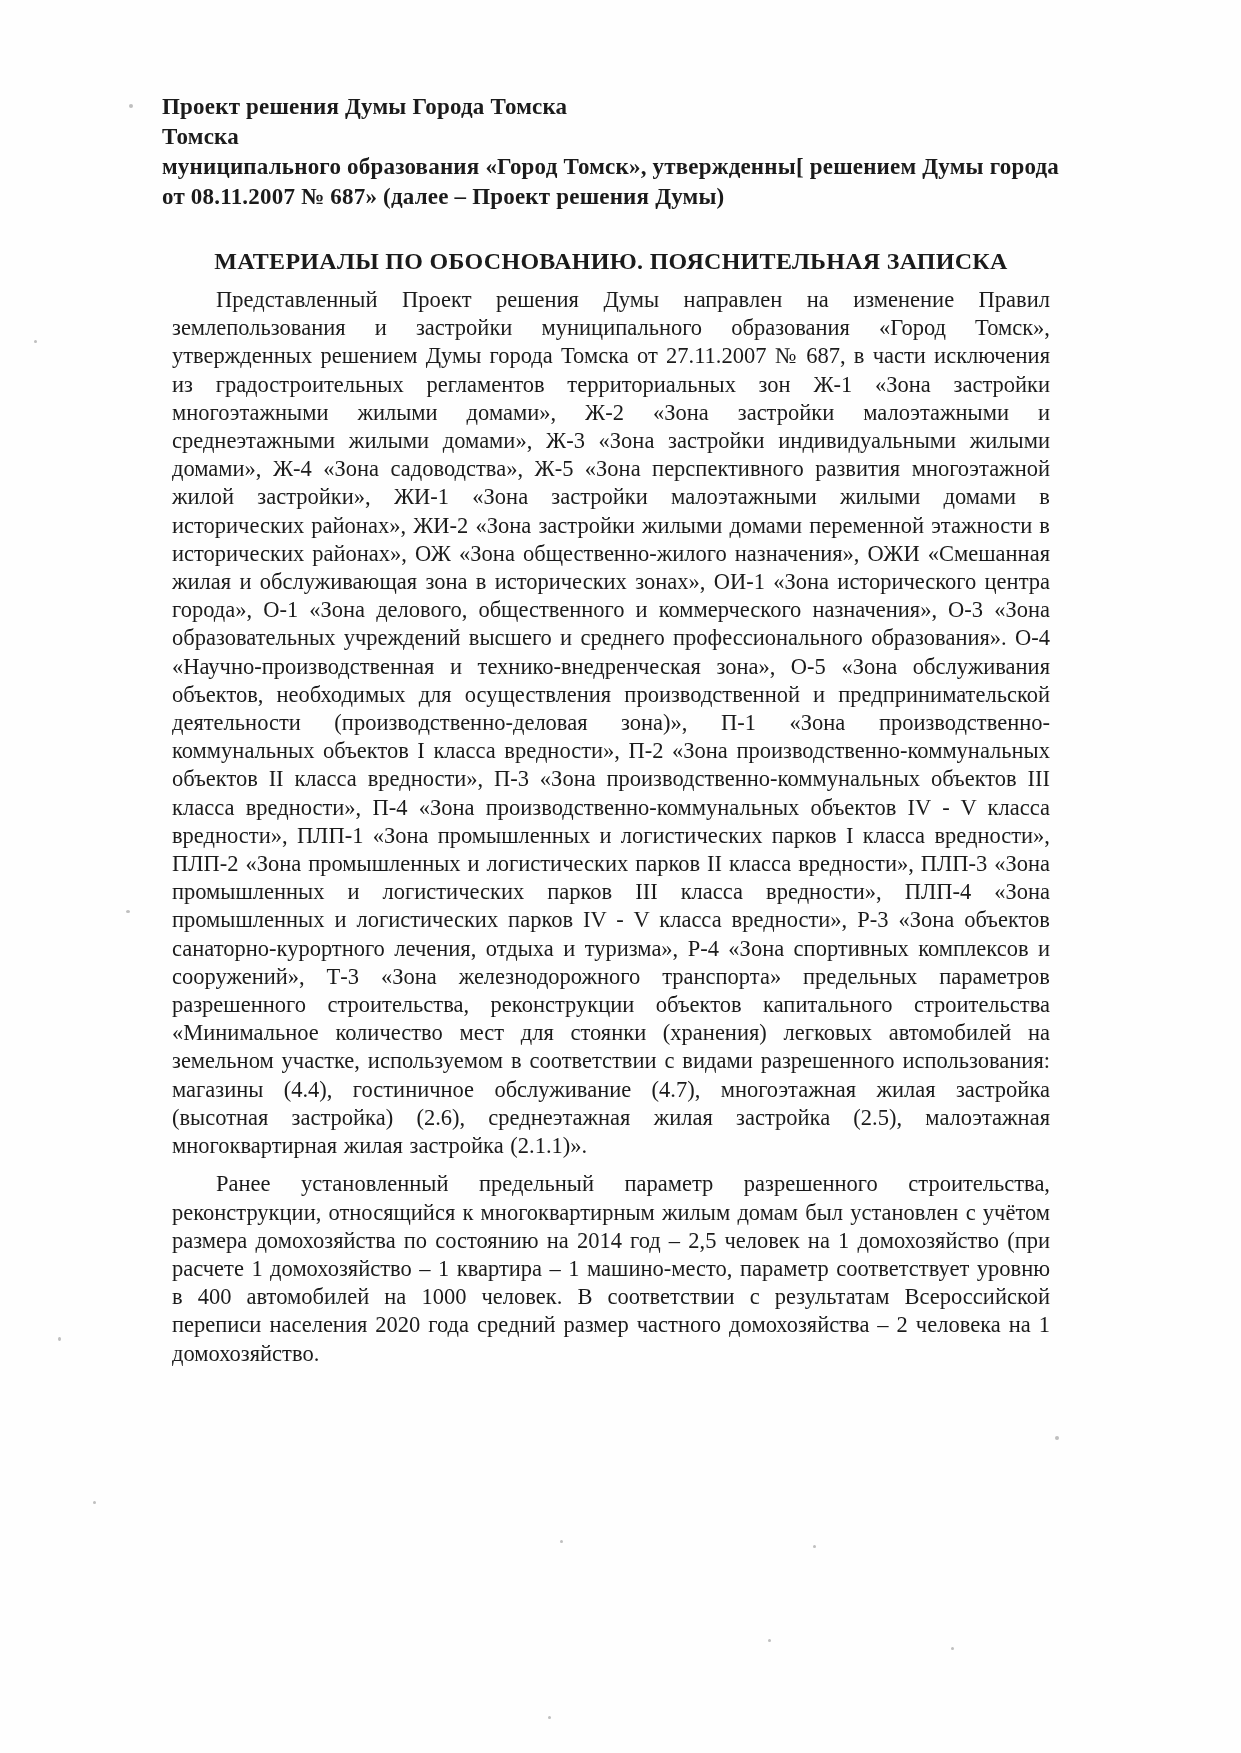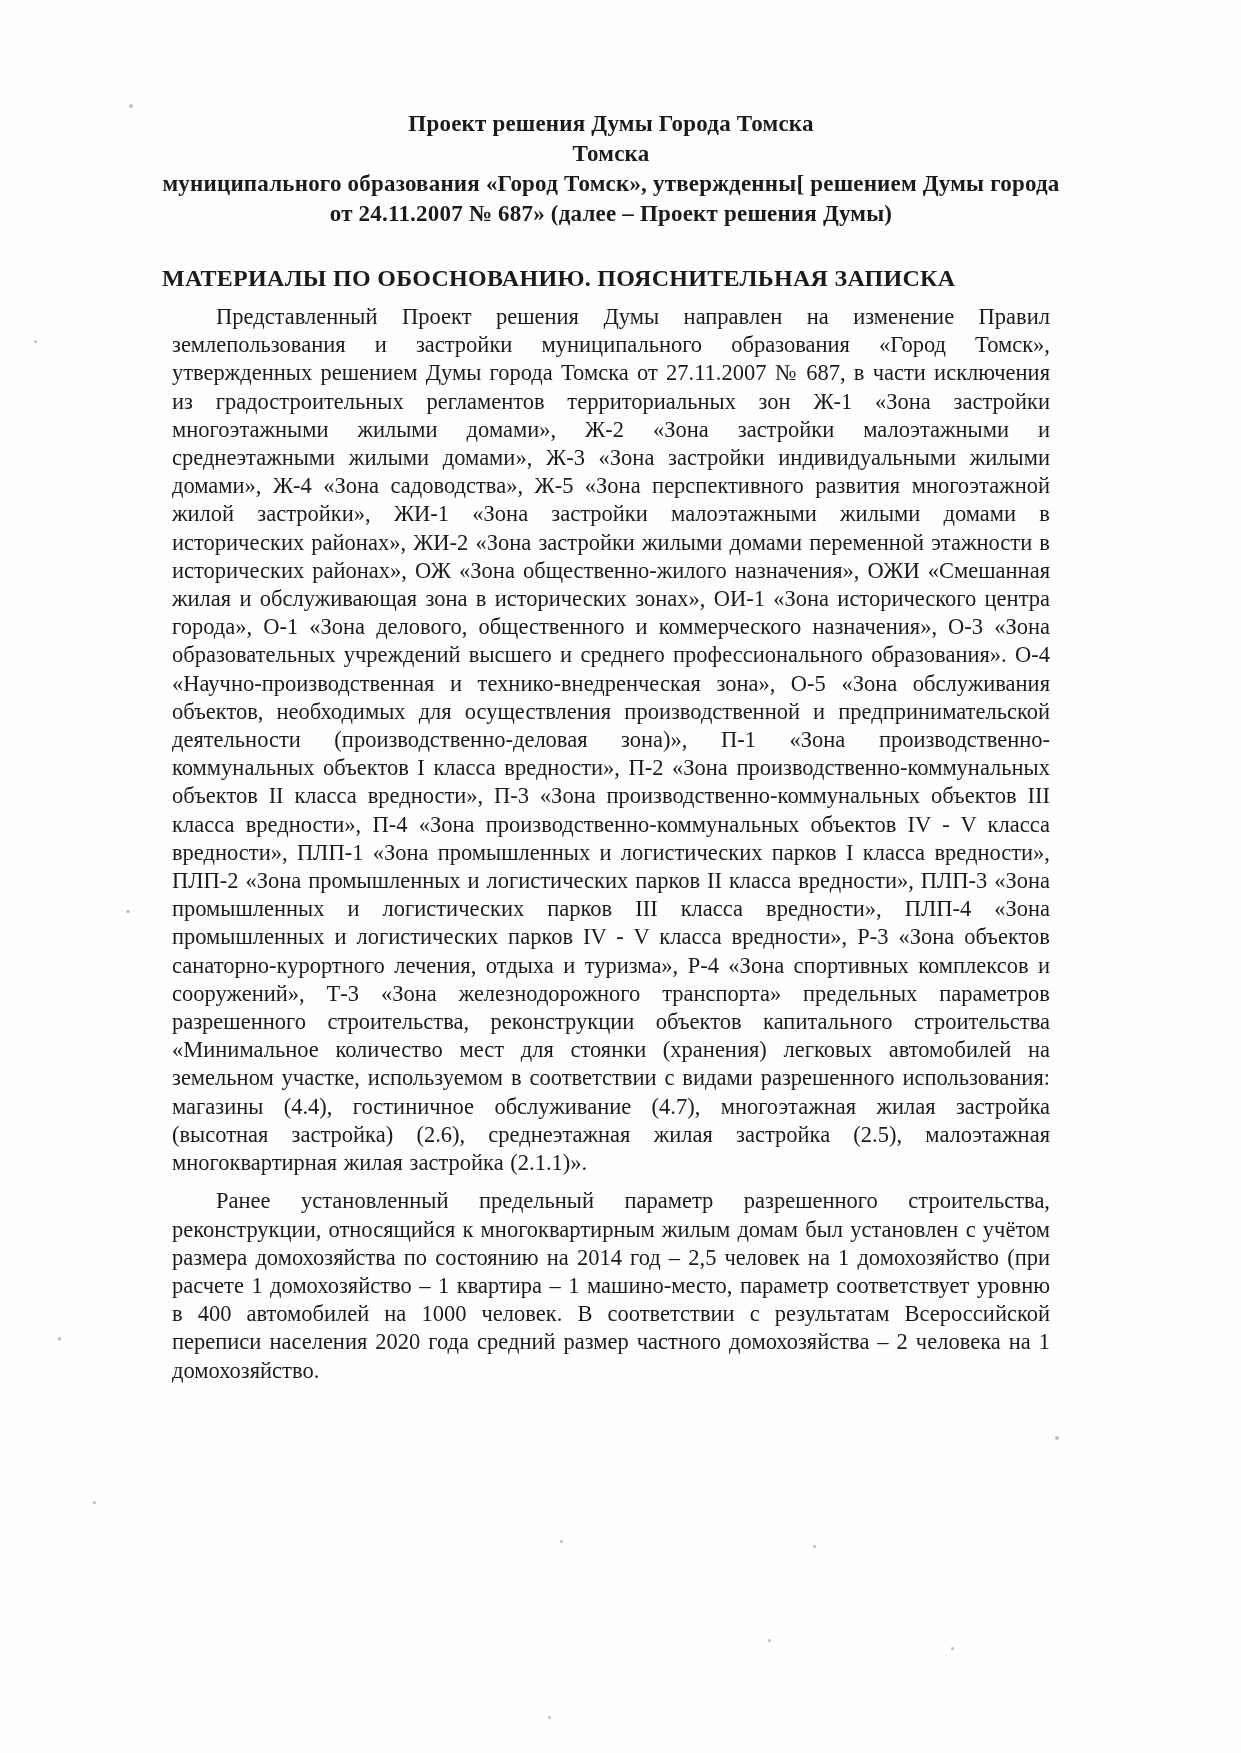--- a/index.html
+++ b/index.html
@@ -19,29 +19,29 @@
     padding: 92px 181px 40px 162px;
   }
   
   .speck {
     position: absolute;
     background: #8a8a8a;
     border-radius: 50%;
     opacity: 0.55;
   }
   .doc-title {
-    text-align: center;
+    text-align: left;
     font-weight: bold;
     font-size: 23px;
     line-height: 30px;
     letter-spacing: 0.2px;
-    margin-top: 17px;
   }
   .main-heading {
     margin: 34px 0 0 0;
+    text-align: center;
     font-weight: bold;
     font-size: 24px;
     line-height: 30px;
     letter-spacing: 0.3px;
   }
   .section-heading {
     margin: 32px 0 0 0;
     font-weight: bold;
     font-size: 23px;
     line-height: 29px;
@@ -77,21 +77,21 @@
   <span class="speck" style="left:560px; top:1540px; width:3px; height:3px;"></span>
   <span class="speck" style="left:813px; top:1545px; width:3px; height:3px;"></span>
   <span class="speck" style="left:768px; top:1639px; width:3px; height:3px;"></span>
   <span class="speck" style="left:951px; top:1647px; width:3px; height:3px;"></span>
   <span class="speck" style="left:548px; top:1716px; width:3px; height:3px;"></span>
 
   <header class="doc-title">
     <div>Проект решения Думы Города Томска</div>
     <div>Томска</div>
     <div>муниципального образования «Город Томск», утвержденны[ решением Думы города</div>
-    <div>от 24.11.2007 № 687» (далее – Проект решения Думы)</div>
+    <div>от 08.11.2007 № 687» (далее – Проект решения Думы)</div>
   </header>
 
   <div class="main-heading">МАТЕРИАЛЫ ПО ОБОСНОВАНИЮ. ПОЯСНИТЕЛЬНАЯ ЗАПИСКА</div>
 
   <p class="body-par">Представленный Проект решения Думы направлен на изменение Правил землепользования и застройки муниципального образования «Город Томск», утвержденных решением Думы города Томска от 27.11.2007 № 687, в части исключения из градостроительных регламентов территориальных зон Ж-1 «Зона застройки многоэтажными жилыми домами», Ж-2 «Зона застройки малоэтажными и среднеэтажными жилыми домами», Ж-3 «Зона застройки индивидуальными жилыми домами», Ж-4 «Зона садоводства», Ж-5 «Зона перспективного развития многоэтажной жилой застройки», ЖИ-1 «Зона застройки малоэтажными жилыми домами в исторических районах», ЖИ-2 «Зона застройки жилыми домами переменной этажности в исторических районах», ОЖ «Зона общественно-жилого назначения», ОЖИ «Смешанная жилая и обслуживающая зона в исторических зонах», ОИ-1 «Зона исторического центра города», О-1 «Зона делового, общественного и коммерческого назначения», О-3 «Зона образовательных учреждений высшего и среднего профессионального образования». О-4 «Научно-производственная и технико-внедренческая зона», О-5 «Зона обслуживания объектов, необходимых для осуществления производственной и предпринимательской деятельности (производственно-деловая зона)», П-1 «Зона производственно-коммунальных объектов I класса вредности», П-2 «Зона производственно-коммунальных объектов II класса вредности», П-3 «Зона производственно-коммунальных объектов III класса вредности», П-4 «Зона производственно-коммунальных объектов IV - V класса вредности», ПЛП-1 «Зона промышленных и логистических парков I класса вредности», ПЛП-2 «Зона промышленных и логистических парков II класса вредности», ПЛП-3 «Зона промышленных и логистических парков III класса вредности», ПЛП-4 «Зона промышленных и логистических парков IV - V класса вредности», Р-3 «Зона объектов санаторно-курортного лечения, отдыха и туризма», Р-4 «Зона спортивных комплексов и сооружений», Т-3 «Зона железнодорожного транспорта» предельных параметров разрешенного строительства, реконструкции объектов капитального строительства «Минимальное количество мест для стоянки (хранения) легковых автомобилей на земельном участке, используемом в соответствии с видами разрешенного использования: магазины (4.4), гостиничное обслуживание (4.7), многоэтажная жилая застройка (высотная застройка) (2.6), среднеэтажная жилая застройка (2.5), малоэтажная многоквартирная жилая застройка (2.1.1)».</p>
 
   <p class="body-par">Ранее установленный предельный параметр разрешенного строительства, реконструкции, относящийся к многоквартирным жилым домам был установлен с учётом размера домохозяйства по состоянию на 2014 год – 2,5 человек на 1 домохозяйство (при расчете 1 домохозяйство – 1 квартира – 1 машино-место, параметр соответствует уровню в 400 автомобилей на 1000 человек. В соответствии с результатам Всероссийской переписи населения 2020 года средний размер частного домохозяйства – 2 человека на 1 домохозяйство.</p>
 
 </div>
 

